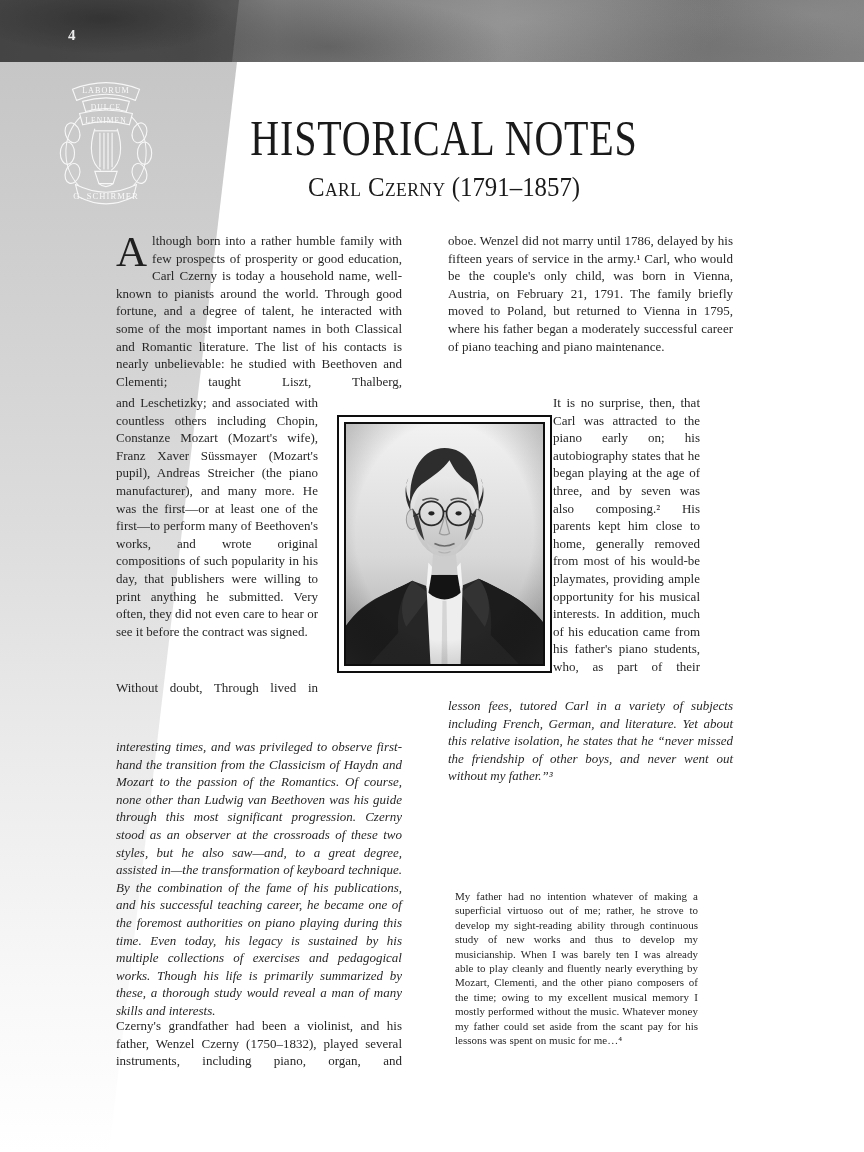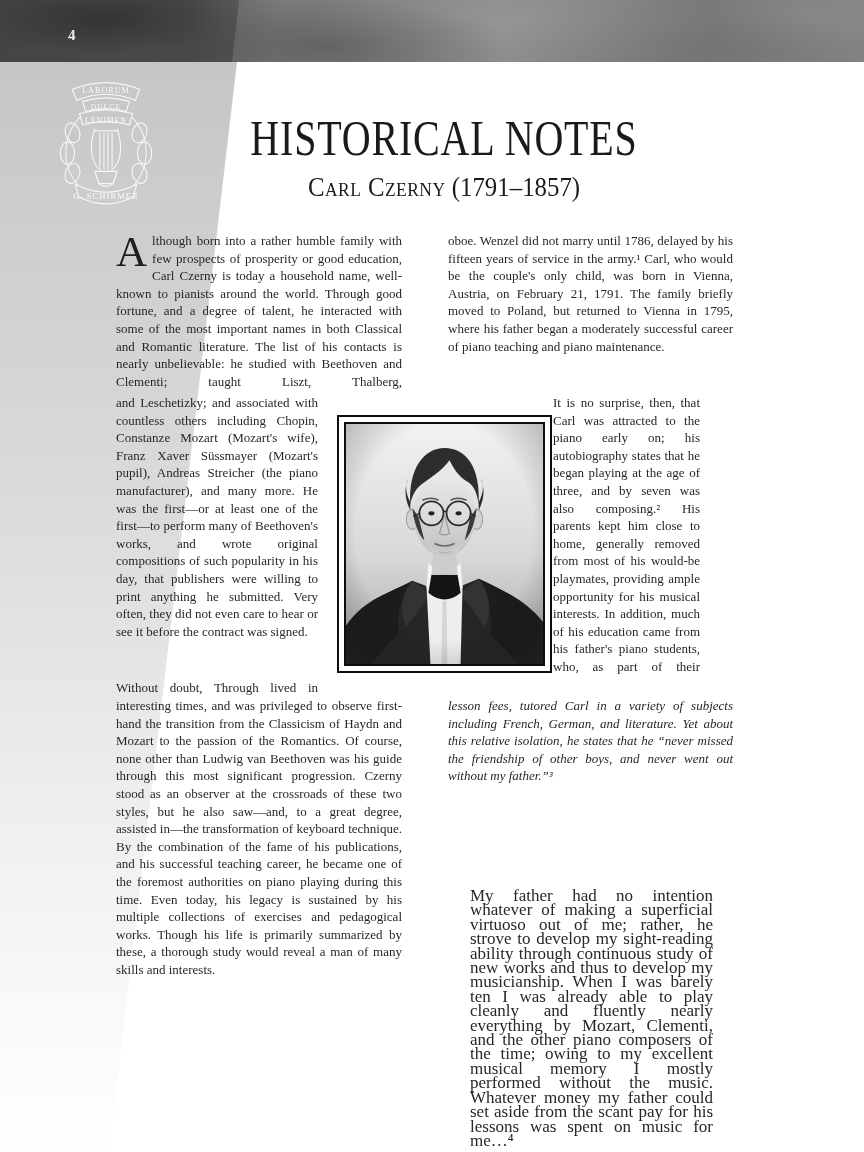--- a/index.html
+++ b/index.html
@@ -35,27 +35,27 @@
   .smallcaps{font-variant:small-caps;letter-spacing:.5px;}
   
   .body-text{position:absolute;font-size:13px;line-height:17.6px;color:#272727;
     text-align:justify;hyphens:none;}
   .justify-last{text-align-last:justify;}
   .col-left{left:116px;width:286px;}
   .col-right{left:433px;width:285px;margin-left:15px;}
   #para-a1{top:232px;}
   #para-a2{left:116px;top:394px;width:202px;max-height:284px;overflow:hidden;}
   #para-a3{left:116px;top:679px;width:202px;}
-  #para-a4{top:697px;}
+  #para-a4{top:738px;font-style:italic;}
   #para-a5{top:1017px;}
   #para-b1{top:232px;}
   #para-b2{left:553px;top:394px;width:147px;max-height:305px;overflow:hidden;}
   #para-b3{top:697px;font-style:italic;}
   #para-b4{top:803px;}
-  #quote-block{left:455px;top:889px;width:243px;font-size:17px;line-height:14.4px;margin-left:15px;}
+  #quote-block{left:455px;top:889px;width:243px;font-size:11px;line-height:14.4px;}
   .drop-cap{float:left;font-size:43px;line-height:34px;padding:3px 5px 0 0;color:#1f1f1f;}
   
   #portrait-frame{position:absolute;left:337px;top:415px;width:215px;height:258px;
     box-sizing:border-box;border:2.5px solid #0e0e0e;background:#ffffff;padding:5px;}
   #portrait-inner{width:100%;height:100%;box-sizing:border-box;border:2px solid #0e0e0e;overflow:hidden;}
   #portrait-inner svg{display:block;width:100%;height:100%;}
 </style>
 </head>
 <body>
 
@@ -104,20 +104,21 @@
     <text x="55" y="121" text-anchor="middle" font-size="8.5" letter-spacing="1">G. SCHIRMER</text>
   </svg>
 
   <div id="title">HISTORICAL NOTES</div>
   <div id="subtitle"><span class="smallcaps">Carl Czerny</span>&nbsp;<span>(1791–1857)</span></div>
 
   <div id="para-a1" class="body-text col-left justify-last"><span class="drop-cap">A</span><span>lthough born into a rather humble family with few prospects of prosperity or good education, Carl Czerny is today a household name, well-known to pianists around the world. Through good fortune, and a degree of talent, he interacted with some of the most important names in both Classical and Romantic literature. The list of his contacts is nearly unbelievable: he studied with Beethoven and Clementi; taught Liszt, Thalberg,</span></div>
   <div id="para-a2" class="body-text">and Leschetizky; and associated with countless others including Chopin, Constanze Mozart (Mozart's wife), Franz Xaver Süssmayer (Mozart's pupil), Andreas Streicher (the piano manufacturer), and many more. He was the first—or at least one of the first—to perform many of Beethoven's works, and wrote original compositions of such popularity in his day, that publishers were willing to print anything he submitted. Very often, they did not even care to hear or see it before the contract was signed.</div>
   <div id="para-a3" class="body-text justify-last">Without doubt, Through lived in</div>
   <div id="para-a4" class="body-text col-left">interesting times, and was privileged to observe first-hand the transition from the Classicism of Haydn and Mozart to the passion of the Romantics. Of course, none other than Ludwig van Beethoven was his guide through this most significant progression. Czerny stood as an observer at the crossroads of these two styles, but he also saw—and, to a great degree, assisted in—the transformation of keyboard technique. By the combination of the fame of his publications, and his successful teaching career, he became one of the foremost authorities on piano playing during this time. Even today, his legacy is sustained by his multiple collections of exercises and pedagogical works. Though his life is primarily summarized by these, a thorough study would reveal a man of many skills and interests.</div>
+  <div id="para-a5" class="body-text col-left justify-last">Czerny's grandfather had been a violinist, and his father, Wenzel Czerny (1750–1832), played several instruments, including piano, organ, and</div>
 
   <div id="para-b1" class="body-text col-right">oboe. Wenzel did not marry until 1786, delayed by his fifteen years of service in the army.¹ Carl, who would be the couple's only child, was born in Vienna, Austria, on February 21, 1791. The family briefly moved to Poland, but returned to Vienna in 1795, where his father began a moderately successful career of piano teaching and piano maintenance.</div>
   <div id="para-b2" class="body-text justify-last">It is no surprise, then, that Carl was attracted to the piano early on; his autobiography states that he began playing at the age of three, and by seven was also composing.² His parents kept him close to home, generally removed from most of his would-be playmates, providing ample opportunity for his musical interests. In addition, much of his education came from his father's piano students, who, as part of their</div>
   <div id="para-b3" class="body-text col-right">lesson fees, tutored Carl in a variety of subjects including French, German, and literature. Yet about this relative isolation, he states that he “never missed the friendship of other boys, and never went out without my father.”³</div>
   <div id="quote-block" class="body-text">My father had no intention whatever of making a superficial virtuoso out of me; rather, he strove to develop my sight-reading ability through continuous study of new works and thus to develop my musicianship. When I was barely ten I was already able to play cleanly and fluently nearly everything by Mozart, Clementi, and the other piano composers of the time; owing to my excellent musical memory I mostly performed without the music. Whatever money my father could set aside from the scant pay for his lessons was spent on music for me…⁴</div>
 
   <div id="portrait-frame">
     <div id="portrait-inner">
       <svg viewBox="0 0 196 239" preserveAspectRatio="none">
         <defs>

